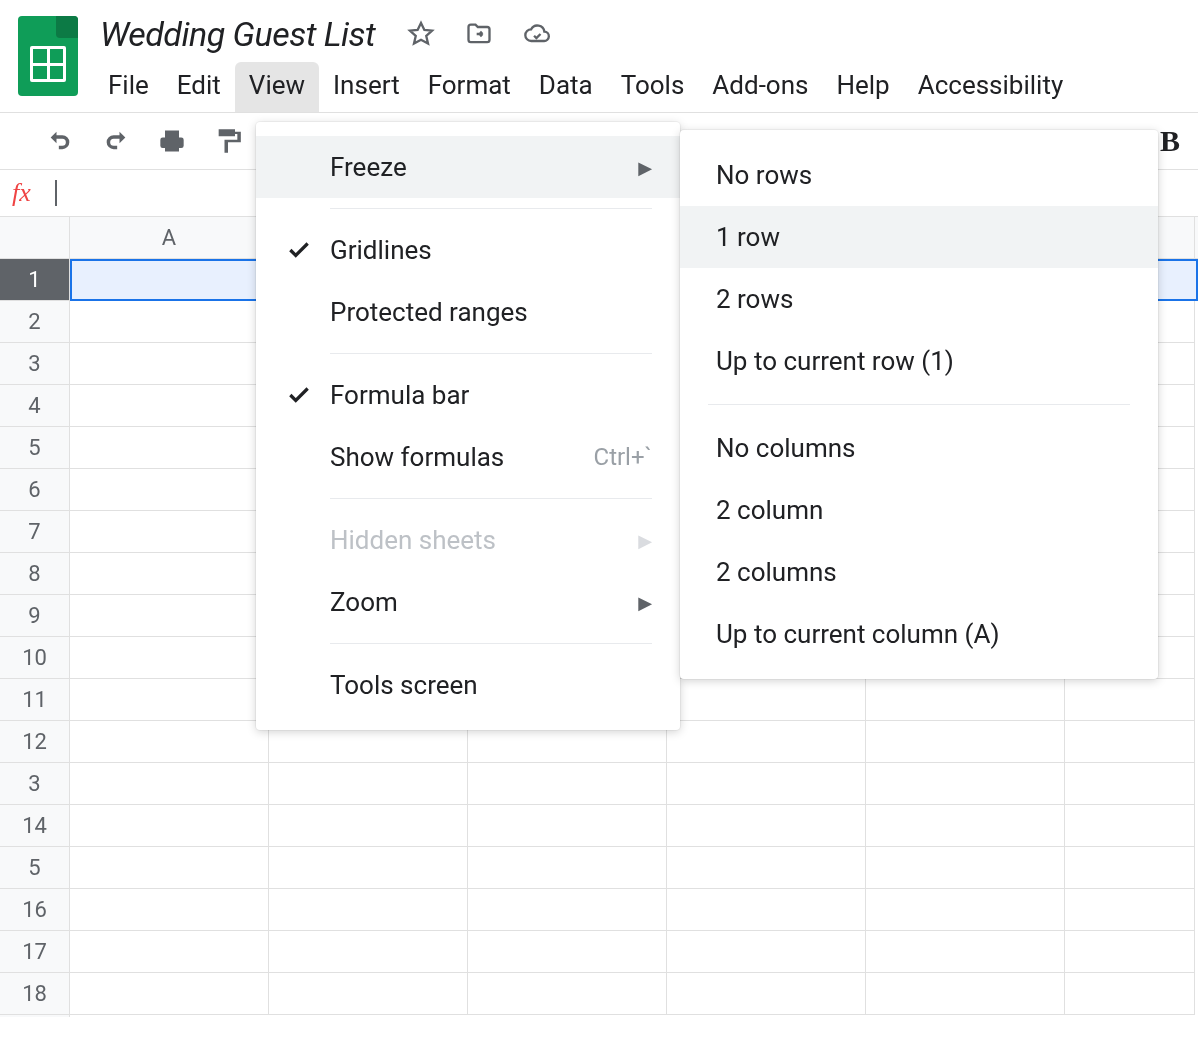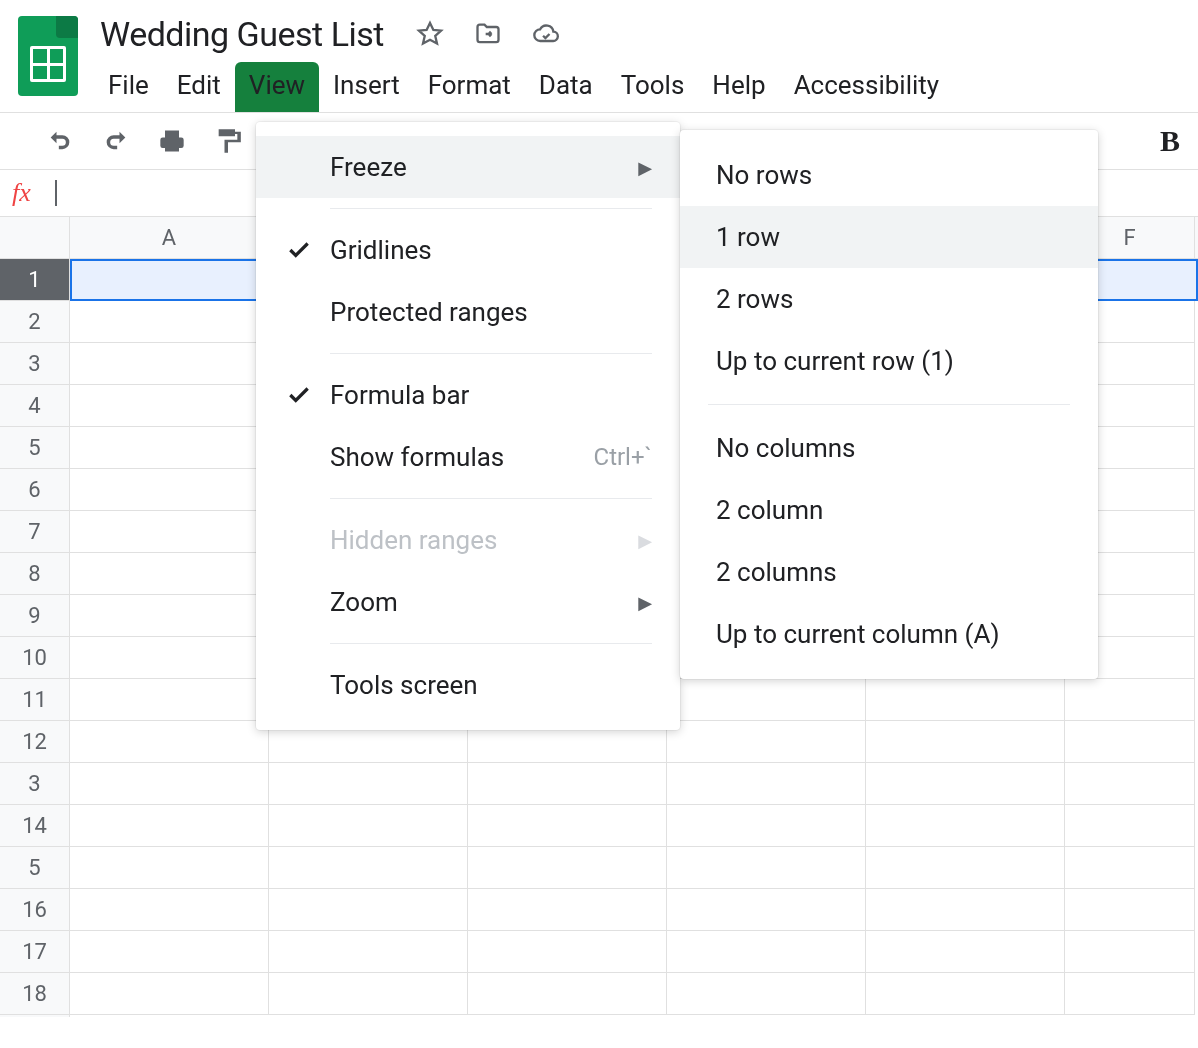--- a/index.html
+++ b/index.html
@@ -46,21 +46,21 @@
   .sheets-logo-grid::before,
   .sheets-logo-grid::after {
     content: "";
     position: absolute;
     background: #fff;
   }
   .sheets-logo-grid::before { left: 50%; top:0; bottom:0; width:3px; margin-left:-1.5px; }
   .sheets-logo-grid::after  { top: 50%; left:0; right:0; height:3px; margin-top:-1.5px; }
 
   .docs-titlebar { display: flex; flex-direction: column; gap: 6px; flex-grow: 1; }
-  .docs-title-row { display: flex; align-items: center; gap: 22px; padding-top: 2px; }
+  .docs-title-row { display: flex; align-items: center; gap: 22px; padding-top: 2px; font-style: italic; }
   .docs-title {
     font-size: 34px;
     font-weight: 400;
     letter-spacing: -0.5px;
     color: #202124;
     padding: 2px 6px;
   }
   .title-icon {
     color: #5f6368;
     display: inline-flex;
@@ -72,21 +72,21 @@
   .title-icon svg { width: 28px; height: 28px; stroke: #5f6368; fill: none; stroke-width: 2; }
 
   
   .menu-bar { display: flex; gap: 0; font-size: 26px; color: #202124; padding-left: 0; }
   .menu-item {
     padding: 8px 14px 12px 14px;
     cursor: pointer;
     border-radius: 6px 6px 0 0;
   }
   .menu-item.active {
-    background: #15803d;
+    background: #e5e5e5;
   }
 
   .header-divider {
     height: 1px;
     background: #e0e0e0;
     width: 100%;
   }
 
   
   .toolbar {
@@ -198,21 +198,21 @@
     font-size: 26px;
     color: #202124;
     z-index: 100;
   }
   .dropdown.view-menu {
     left: 256px; top: 122px;
     width: 424px;
   }
   .dropdown.freeze-menu {
     left: 680px; top: 130px;
-    width: 418px;
+    width: 478px;
   }
   .dd-item {
     display: flex; align-items: center;
     padding: 16px 28px 16px 28px;
     cursor: pointer;
     gap: 16px;
     min-height: 62px;
   }
   .dd-item.highlight { background: #f1f3f4; }
   .dd-item.disabled { color: #bdc1c6; cursor: default; }
@@ -261,20 +261,21 @@
     </div>
 
     <div class="menu-bar">
       <div class="menu-item">File</div>
       <div class="menu-item">Edit</div>
       <div class="menu-item active">View</div>
       <div class="menu-item">Insert</div>
       <div class="menu-item">Format</div>
       <div class="menu-item">Data</div>
       <div class="menu-item">Tools</div>
+      <div class="menu-item">Add-ons</div>
       <div class="menu-item">Help</div>
       <div class="menu-item">Accessibility</div>
     </div>
   </div>
 </div>
 
 <div class="header-divider"></div>
 
 <div class="toolbar">
   <span class="tool-btn">
@@ -524,21 +525,21 @@
   <div class="dd-item">
     <span class="dd-check"></span>
     <span class="dd-label">Show formulas</span>
     <span class="dd-shortcut">Ctrl+`</span>
   </div>
 
   <div class="dd-sep"></div>
 
   <div class="dd-item disabled">
     <span class="dd-check"></span>
-    <span class="dd-label">Hidden ranges</span>
+    <span class="dd-label">Hidden sheets</span>
     <span class="dd-arrow disabled">▶</span>
   </div>
 
   <div class="dd-item">
     <span class="dd-check"></span>
     <span class="dd-label">Zoom</span>
     <span class="dd-arrow">▶</span>
   </div>
 
   <div class="dd-sep"></div>

